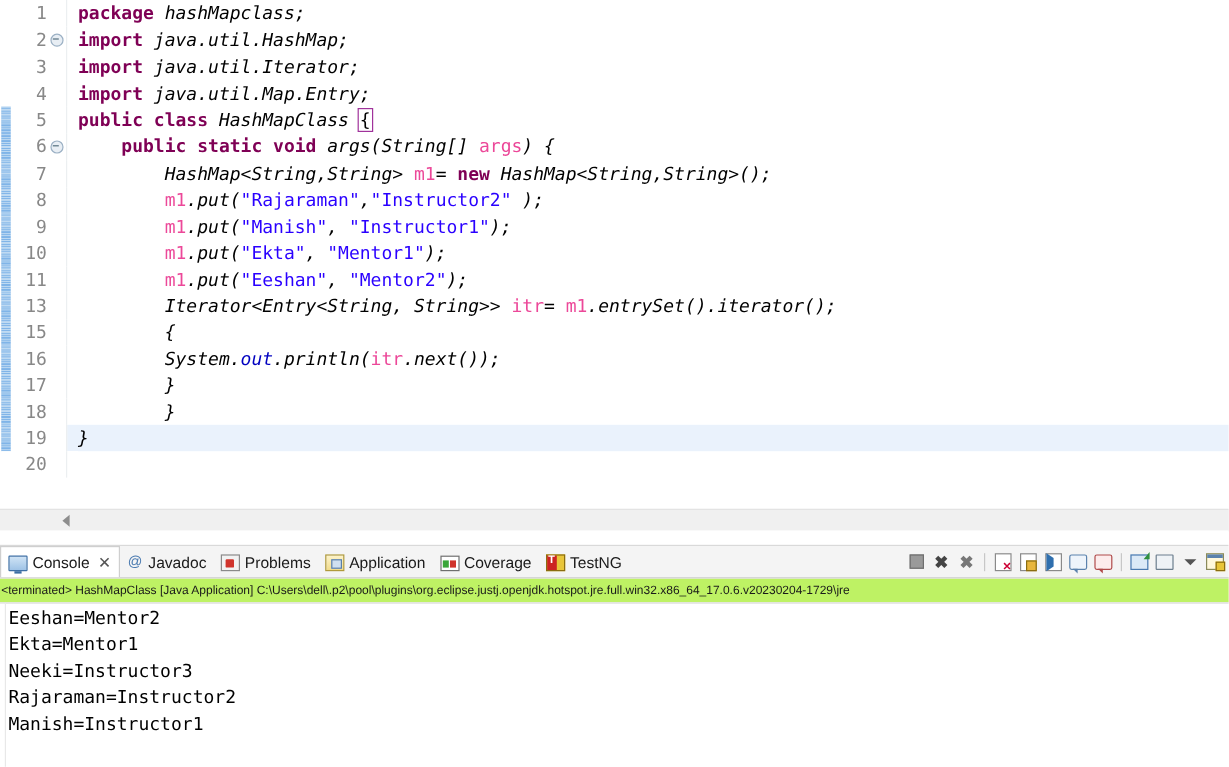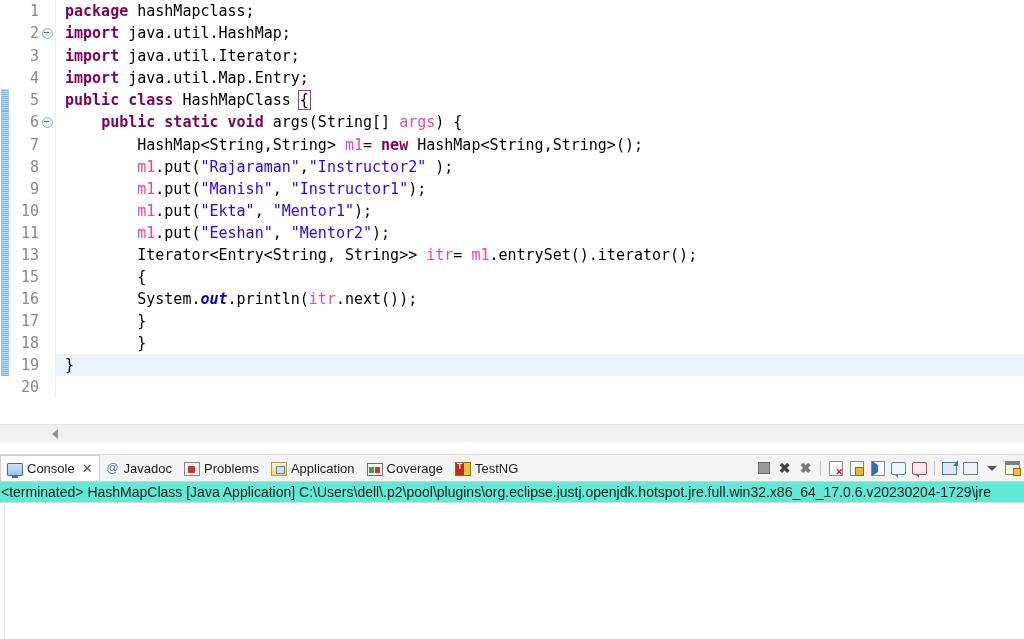--- a/index.html
+++ b/index.html
@@ -99,22 +99,22 @@
   }
 
   tr.cur td.ln-code,
   tr.cur td.ln-sep { background: #eaf2fc; }
   tr.cur td.ln-num { background: #ffffff; }
 
   
   .kw   { color: #7f0055; font-weight: bold; }
   .str  { color: #2a00ff; }
   .lvar { color: #ec4899; }
-  .sfld { color: #0000c0; font-weight: bold; font-style: italic; }
-  .plain{ color: #000000; }
+  .sfld { color: #0000c0; font-weight: normal; font-style: italic; }
+  .plain{ color: #000000; font-style: italic; }
 
   .brmatch {
     outline: 1px solid #a0329b;
     background: #ffffff;
     padding: 0 1px;
     margin: 0 -1px;
   }
 
   
   .edit-hscroll {
@@ -284,25 +284,25 @@
   .caret-dn { width:0;height:0;border-left:5px solid transparent;border-right:5px solid transparent;border-top:5px solid #555;}
   .newbox { width:13px;height:12px;background:#fff8dc;border:1px solid #8a8a5a;position:relative;}
   .newbox::before{content:"";position:absolute;left:0;top:0;right:0;height:3px;background:#5b82ad;}
   .newbox::after{content:"";position:absolute;right:-2px;bottom:-2px;width:6px;height:6px;background:#e8c53a;border:1px solid #8a6d12;}
 
   .console-status {
     height: 20px;
     display: flex;
     align-items: center;
     padding-left: 1px;
-    font-size: 14px;
+    font-size: 10px;
     color: #1a1a1a;
     white-space: nowrap;
     overflow: hidden;
-    background: #5eead4;
+    background: #bef264;
   }
 
   .console-out {
     position: relative;
     height: 137px;
     background: #ffffff;
     border-top: 1px solid #d7d7d7;
     overflow: hidden;
   }
   .console-out .cleft {
@@ -546,16 +546,17 @@
           </div>
         </div>
     </div>
 
     <div class="console-status">
       <span>&lt;terminated&gt; HashMapClass [Java Application] C:\Users\dell\.p2\pool\plugins\org.eclipse.justj.openjdk.hotspot.jre.full.win32.x86_64_17.0.6.v20230204-1729\jre</span>
     </div>
 
     <div class="console-out">
       <div class="cleft"></div>
+      <div class="console-lines" id="console-lines"><div>Eeshan=Mentor2</div><div>Ekta=Mentor1</div><div>Neeki=Instructor3</div><div>Rajaraman=Instructor2</div><div>Manish=Instructor1</div></div>
     </div>
   </div>
 
 </div>
 
 </body></html>

